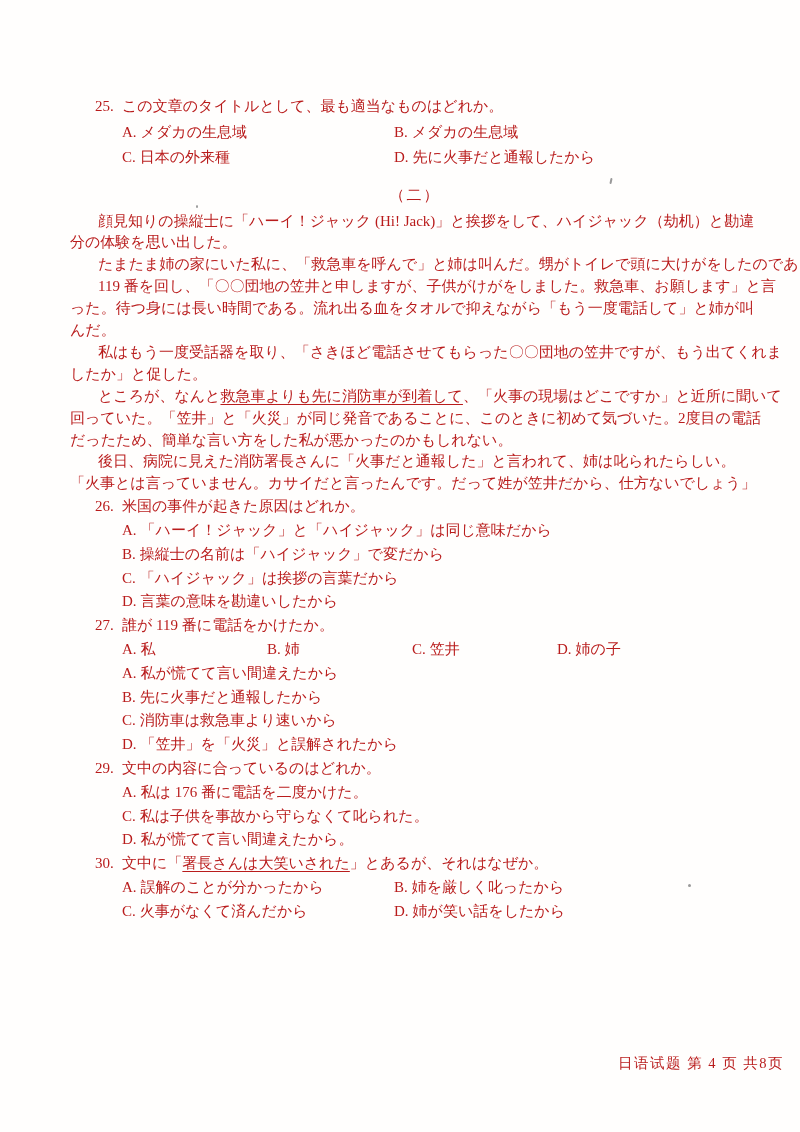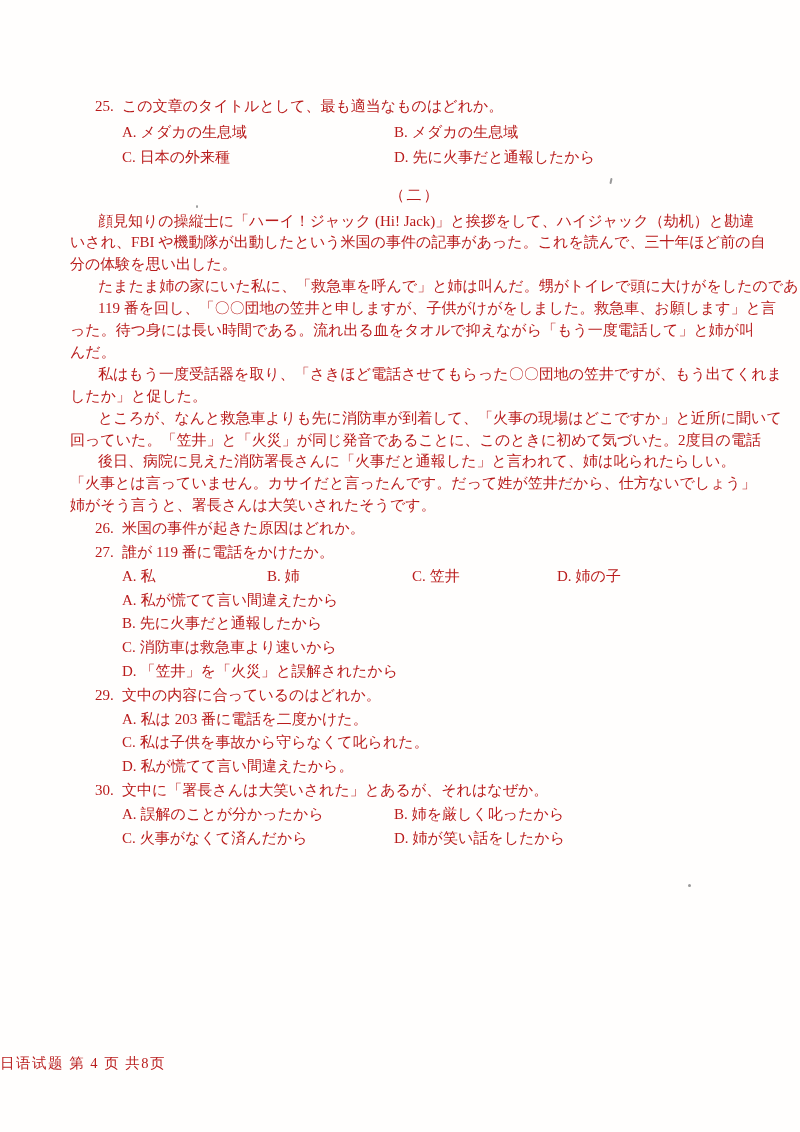--- a/index.html
+++ b/index.html
@@ -29,25 +29,25 @@
   .options.cols4 .opt:last-child{width:auto;}
   .olabel{margin-right:4px;}
   
   .passage-heading{
     text-align:center;line-height:22px;
     margin:13px 0 5px 0;letter-spacing:2px;
   }
   .passage{line-height:21.9px;}
   .pline{white-space:nowrap;}
   .pline.ind{padding-left:28px;}
-  .u{text-underline-offset:3px;}
+  .u{text-decoration:underline;text-underline-offset:3px;}
   
   .footer{
-    position:absolute;left:0;right:0;top:1054px;
-    text-align:left;font-size:14.5px;letter-spacing:1.5px;
+    position:absolute;left:0;right:16px;top:1054px;
+    text-align:right;font-size:14.5px;letter-spacing:1.5px;
   }
   
   .speck{position:absolute;background:#9a9a9a;border-radius:1px;}
   #speck1{left:610px;top:178px;width:2px;height:6px;transform:rotate(12deg);}
   #speck2{left:688px;top:884px;width:3px;height:3px;border-radius:50%;}
   #speck3{left:196px;top:205px;width:2px;height:3px;border-radius:50%;}
 </style>
 </head>
 <body>
 
@@ -55,54 +55,59 @@
   <div class="content">
     <div id="q25-container">
         <div class="question">
           <div class="stem"><span class="qnum">25.</span><span>この文章のタイトルとして、最も適当なものはどれか。</span></div>
           <div class="options cols2"><div class="opt"><span class="olabel">A.</span><span>メダカの生息域</span></div><div class="opt"><span class="olabel">B.</span><span>メダカの生息域</span></div><div class="opt"><span class="olabel">C.</span><span>日本の外来種</span></div><div class="opt"><span class="olabel">D.</span><span>先に火事だと通報したから</span></div></div>
         </div>
       </div>
     <div class="passage-heading">（二）</div>
     <div class="passage" id="passage">
         <div class="pline ind"><span>顔見知りの操縦士に「ハーイ！ジャック (Hi! Jack)」と挨拶をして、ハイジャック（劫机）と勘違</span></div>
-        <div class="pline"><span>いされ、FBI や機動隊が出動したという米国の事件の記事があった。これを読んで、三十年ほど前の自</span></div>
         <div class="pline"><span>分の体験を思い出した。</span></div>
         <div class="pline ind"><span>たまたま姉の家にいた私に、「救急車を呼んで」と姉は叫んだ。甥がトイレで頭に大けがをしたのである。</span></div>
         <div class="pline ind"><span>119 番を回し、「〇〇団地の笠井と申しますが、子供がけがをしました。救急車、お願します」と言</span></div>
         <div class="pline"><span>った。待つ身には長い時間である。流れ出る血をタオルで抑えながら「もう一度電話して」と姉が叫</span></div>
         <div class="pline"><span>んだ。</span></div>
         <div class="pline ind"><span>私はもう一度受話器を取り、「さきほど電話させてもらった〇〇団地の笠井ですが、もう出てくれま</span></div>
         <div class="pline"><span>したか」と促した。</span></div>
         <div class="pline ind"><span>ところが、なんと</span><span class="u">救急車よりも先に消防車が到着して</span><span>、「火事の現場はどこですか」と近所に聞いて</span></div>
         <div class="pline"><span>回っていた。「笠井」と「火災」が同じ発音であることに、このときに初めて気づいた。2度目の電話</span></div>
+        <div class="pline"><span>だったため、簡単な言い方をした私が悪かったのかもしれない。</span></div>
         <div class="pline ind"><span>後日、病院に見えた消防署長さんに「火事だと通報した」と言われて、姉は叱られたらしい。</span></div>
         <div class="pline"><span>「火事とは言っていません。カサイだと言ったんです。だって姓が笠井だから、仕方ないでしょう」</span></div>
-        <div class="pline"><span>姉がそう言うと、</span><span class="u">署長さんは大笑いされた</span><span>そうです。</span></div>
       </div>
     <div id="questions-container">
         <div class="question">
           <div class="stem"><span class="qnum">26.</span><span>米国の事件が起きた原因はどれか。</span></div>
+          <div class="options list">
+            <div class="opt"><span class="olabel">A.</span><span>「ハーイ！ジャック」と「ハイジャック」は同じ意味だから</span></div>
+            <div class="opt"><span class="olabel">B.</span><span>操縦士の名前は「ハイジャック」で変だから</span></div>
+            <div class="opt"><span class="olabel">C.</span><span>「ハイジャック」は挨拶の言葉だから</span></div>
+            <div class="opt"><span class="olabel">D.</span><span>言葉の意味を勘違いしたから</span></div>
+          </div>
         </div>
         <div class="question">
           <div class="stem"><span class="qnum">27.</span><span>誰が 119 番に電話をかけたか。</span></div>
           <div class="options cols4"><div class="opt"><span class="olabel">A.</span><span>私</span></div><div class="opt"><span class="olabel">B.</span><span>姉</span></div><div class="opt"><span class="olabel">C.</span><span>笠井</span></div><div class="opt"><span class="olabel">D.</span><span>姉の子</span></div></div>
         </div>
         <div class="question">
           <div class="options list">
             <div class="opt"><span class="olabel">A.</span><span>私が慌てて言い間違えたから</span></div>
             <div class="opt"><span class="olabel">B.</span><span>先に火事だと通報したから</span></div>
             <div class="opt"><span class="olabel">C.</span><span>消防車は救急車より速いから</span></div>
             <div class="opt"><span class="olabel">D.</span><span>「笠井」を「火災」と誤解されたから</span></div>
           </div>
         </div>
         <div class="question">
           <div class="stem"><span class="qnum">29.</span><span>文中の内容に合っているのはどれか。</span></div>
           <div class="options list">
-            <div class="opt"><span class="olabel">A.</span><span>私は 203 番に電話を二度かけた。</span></div>
+            <div class="opt"><span class="olabel">A.</span><span>私は 176 番に電話を二度かけた。</span></div>
             <div class="opt"><span class="olabel">C.</span><span>私は子供を事故から守らなくて叱られた。</span></div>
             <div class="opt"><span class="olabel">D.</span><span>私が慌てて言い間違えたから。</span></div>
           </div>
         </div>
         <div class="question">
           <div class="stem"><span class="qnum">30.</span><span>文中に「</span><span class="u">署長さんは大笑いされた</span><span>」とあるが、それはなぜか。</span></div>
           <div class="options cols2"><div class="opt"><span class="olabel">A.</span><span>誤解のことが分かったから</span></div><div class="opt"><span class="olabel">B.</span><span>姉を厳しく叱ったから</span></div><div class="opt"><span class="olabel">C.</span><span>火事がなくて済んだから</span></div><div class="opt"><span class="olabel">D.</span><span>姉が笑い話をしたから</span></div></div>
         </div>
       </div>
   </div>

